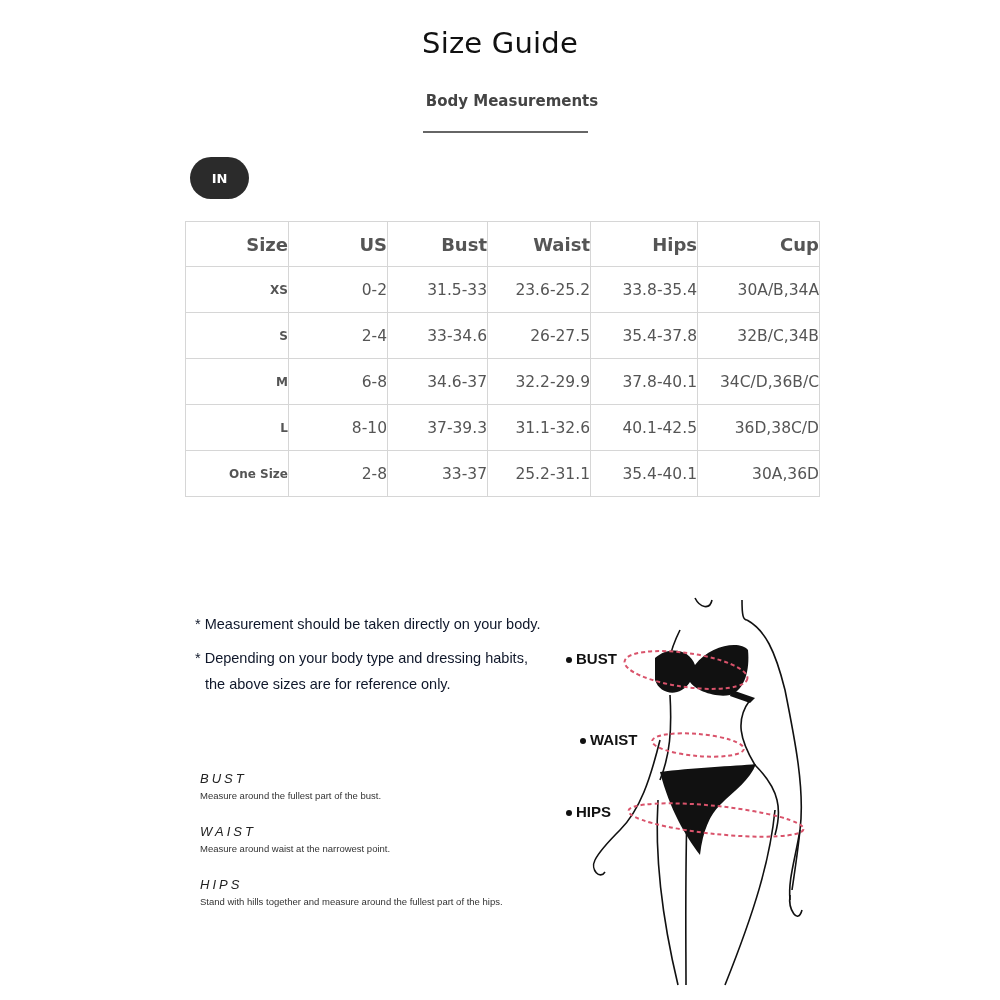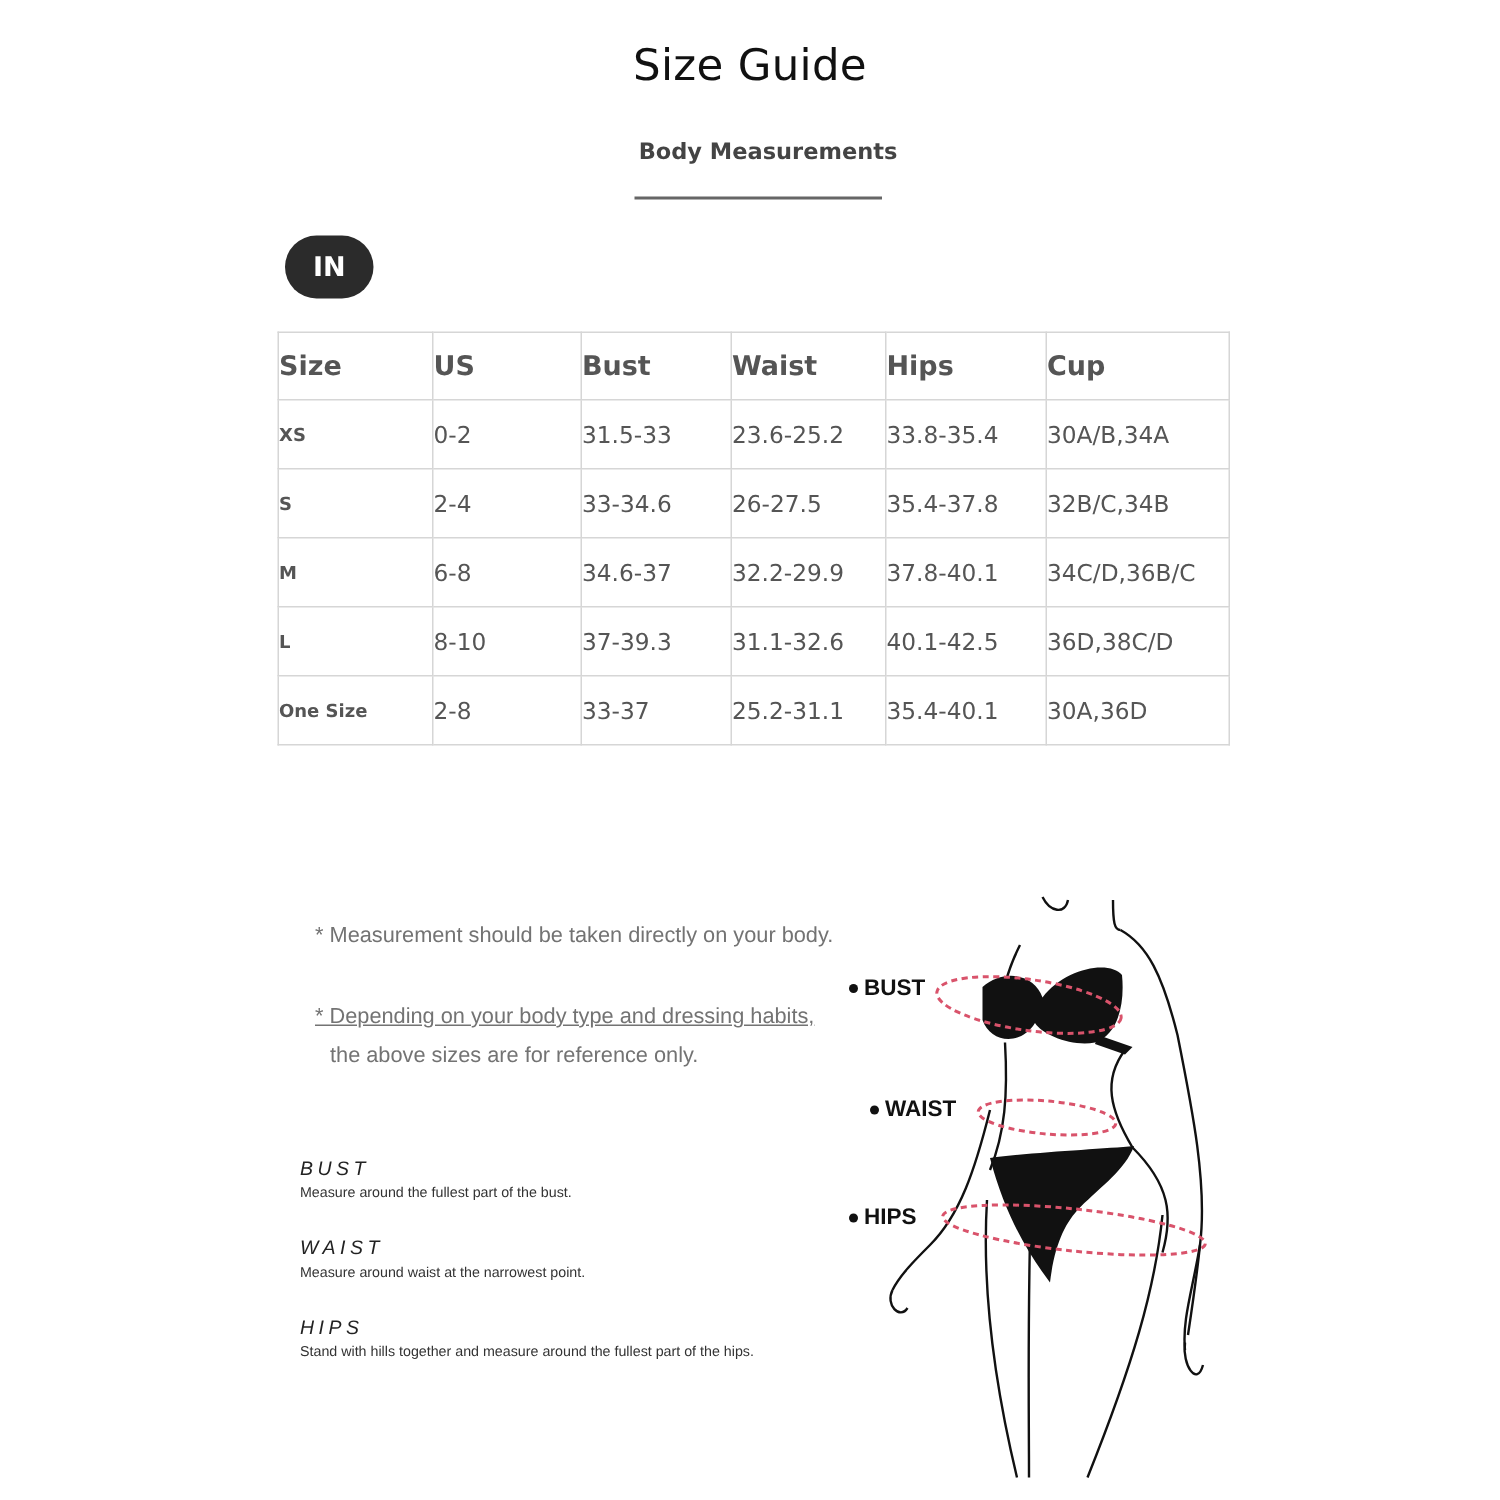--- a/index.html
+++ b/index.html
@@ -16,37 +16,37 @@
       text-align: center; font-family: "DejaVu Sans", sans-serif;
       font-size: 15px; font-weight: bold; color: #444;
     }
     .subtitle-underline {
       position: absolute; left: 423px; top: 131px; width: 165px; height: 2px; background: #666;
     }
     .unit-pill {
       position: absolute; left: 190px; top: 157px; width: 59px; height: 42px;
       background: #2b2b2b; color: #fff; border-radius: 21px;
       display: flex; align-items: center; justify-content: center;
-      font-family: "DejaVu Sans", sans-serif; font-weight: bold; font-size: 18px;
+      font-family: "DejaVu Sans", sans-serif; font-weight: bold; font-size: 13px;
       cursor: pointer;
     }
 
     table.size-table {
       position: absolute; left: 185px; top: 221px;
       border-collapse: collapse; font-family: "DejaVu Sans", sans-serif;
     }
     table.size-table th, table.size-table td {
-      border: 1px solid #d6d6d6; text-align: left; color: #555; height: 46px; padding: 0; margin-left: 30px;
+      border: 1px solid #d6d6d6; text-align: right; color: #555; height: 46px; padding: 0; margin-left: 30px;
     }
     table.size-table th { font-size: 18px; font-weight: bold; color: #555; height: 45px; }
     table.size-table td { font-size: 15.5px; }
     table.size-table td.size-col { font-size: 12px; font-weight: bold; color: #555; }
 
-    .notes { position: absolute; left: 210px; top: 611px; color: #737373; font-size: 14.5px; line-height: 26px; }
-    .notes .n2 { margin-top: 28px; text-decoration: underline; }
+    .notes { position: absolute; left: 195px; top: 611px; color: #0f172a; font-size: 14.5px; line-height: 26px; }
+    .notes .n2 { margin-top: 8px; }
     .notes .indent { padding-left: 10px; }
 
     .def { position: absolute; left: 200px; color: #222; }
     .def .h { font-style: italic; font-size: 13px; letter-spacing: 3px; color: #222; }
     .def .d { font-size: 9.5px; color: #333; margin-top: 4px; }
 
     .figure { position: absolute; left: 560px; top: 590px; width: 260px; height: 400px; }
     .figure svg { position: absolute; left: 0; top: 0; }
     .flabel { position: absolute; font-weight: bold; font-size: 15px; color: #111; font-family: "Liberation Sans", sans-serif; }
     .flabel .dot { display: inline-block; width: 6px; height: 6px; border-radius: 3px; background: #111; margin-right: 4px; vertical-align: middle; }

